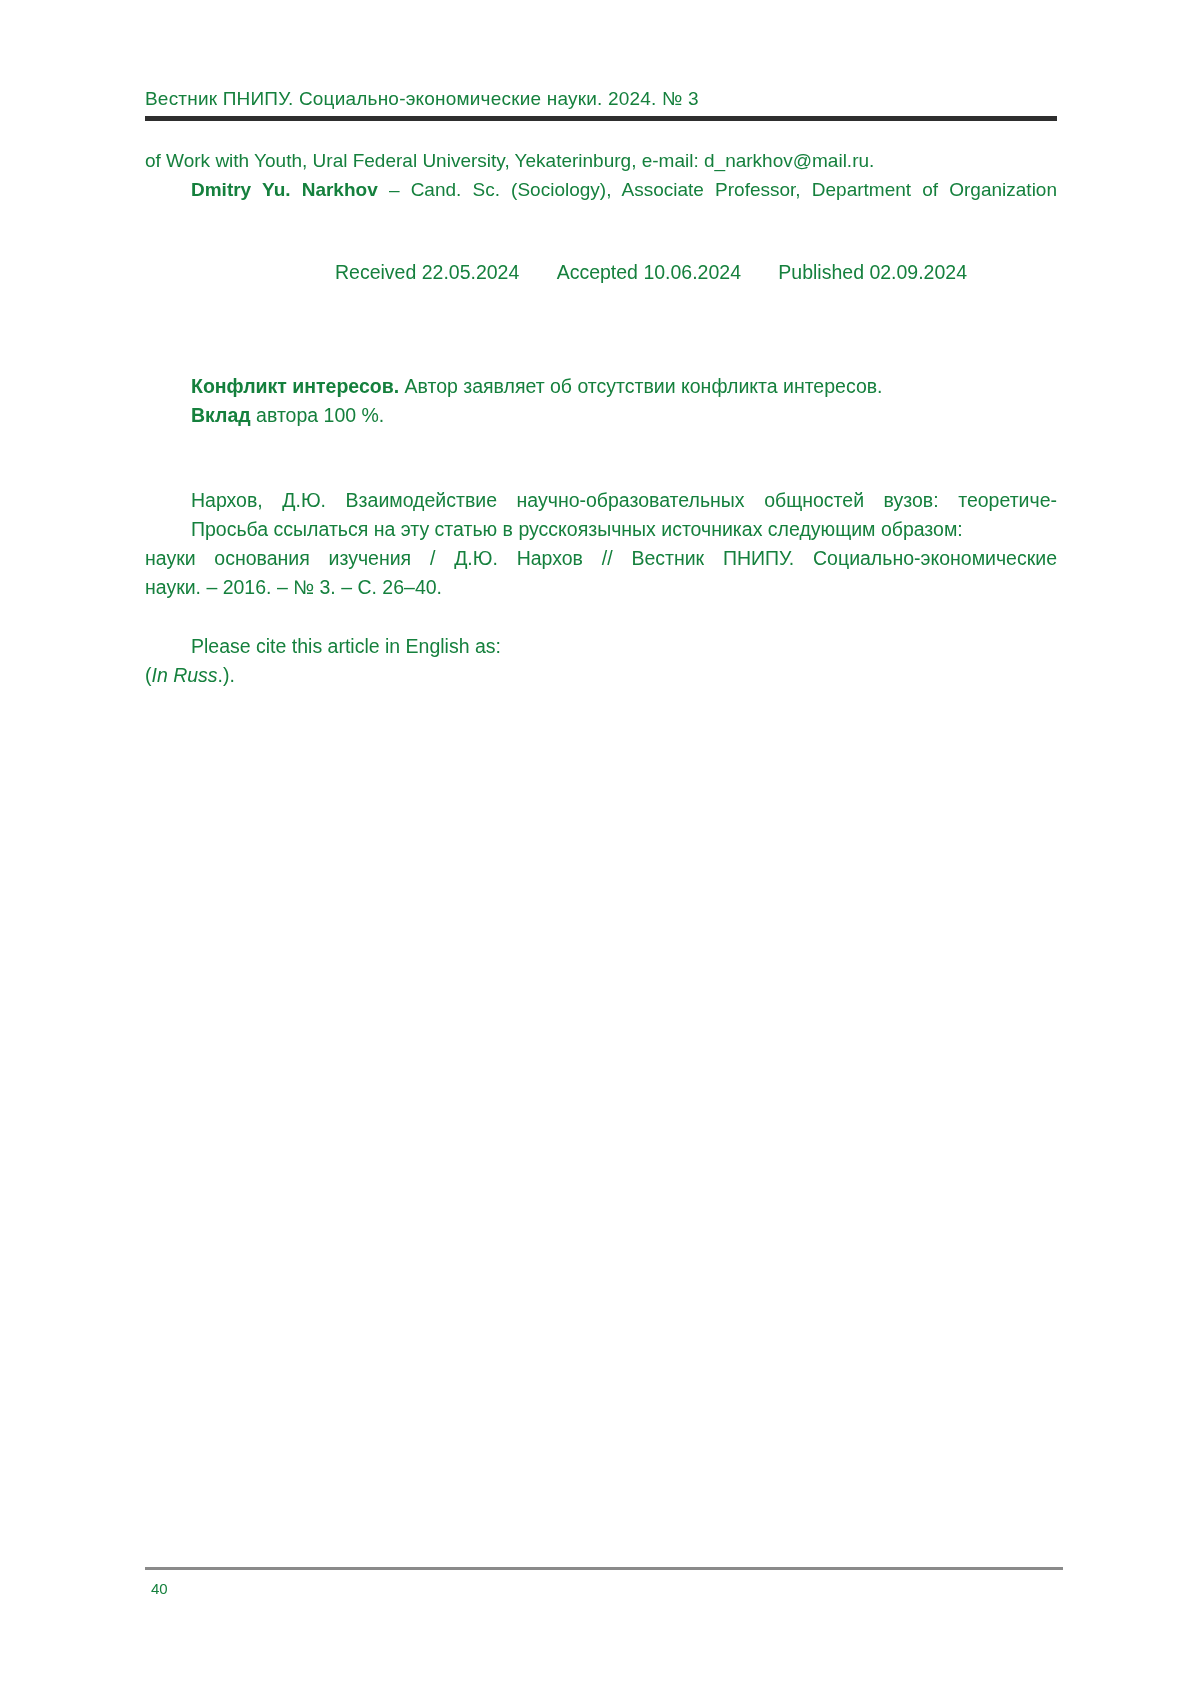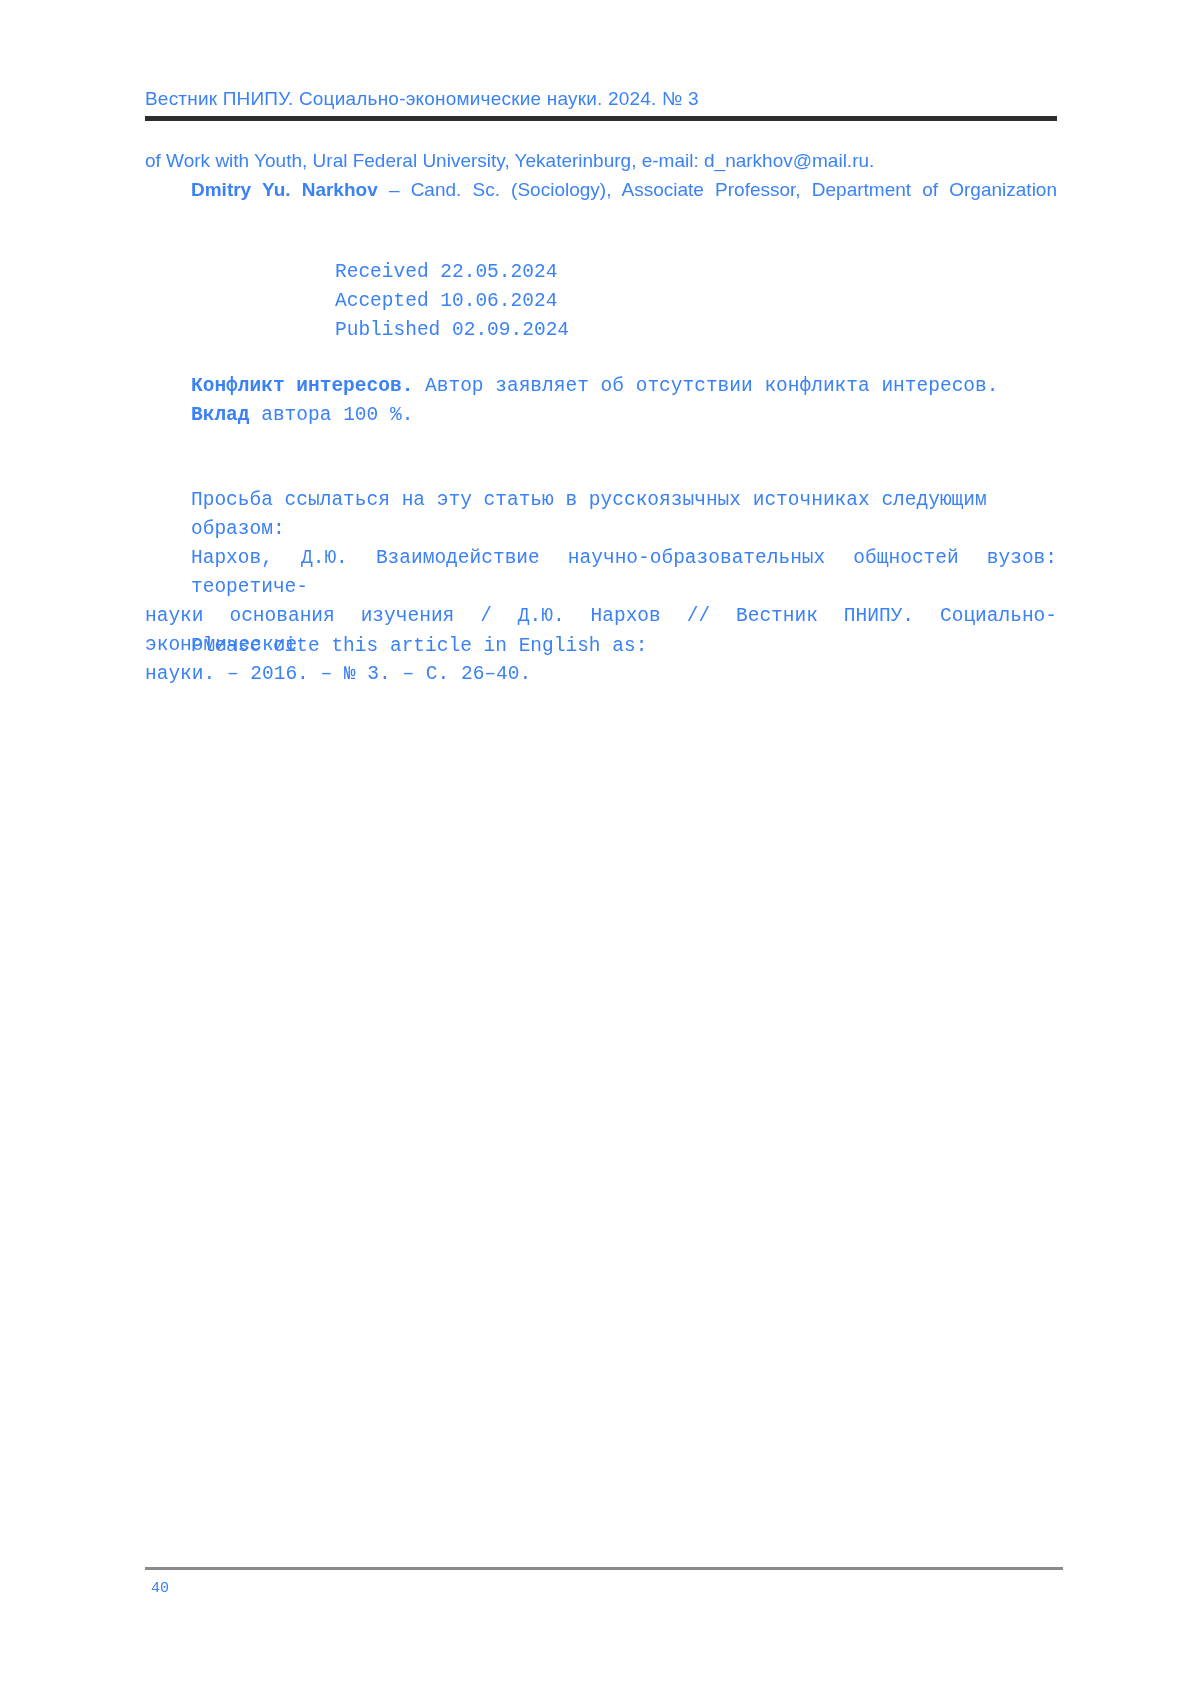--- a/index.html
+++ b/index.html
@@ -5,25 +5,25 @@
   html, body {
     margin: 0;
     padding: 0;
     background: #ffffff;
   }
   .page {
     position: relative;
     width: 1200px;
     height: 1705px;
     background: #ffffff;
-    color: #3b82f6;
+    color: #15803d;
     overflow: hidden;
   }
   .sans  { font-family: "Liberation Sans", "DejaVu Sans", sans-serif; }
-  .serif { font-family: Liberation Mono, monospace; flex-direction: column; }
+  .serif { font-family: Liberation Sans, sans-serif; }
 
   .abs { position: absolute; box-sizing: border-box; }
 
   
   .journal-head {
     left: 145px; top: 84px; width: 912px;
     font-size: 19px; line-height: 29px;
     letter-spacing: 0.2px;
   }
   .header-rule {
@@ -92,26 +92,29 @@
   <div class="abs funding-block serif">
     <div class="line indent">
       <span class="b">Конфликт интересов.</span><span> Автор заявляет об отсутствии конфликта интересов.</span>
     </div>
     <div class="line indent">
       <span class="b">Вклад</span><span> автора 100 %.</span>
     </div>
   </div>
 
   <div class="abs citation-ru-block serif">
+    <div class="line jl indent">Нархов, Д.Ю. Взаимодействие научно-образовательных общностей вузов: теоретиче-</div>
     <div class="line indent">Просьба ссылаться на эту статью в русскоязычных источниках следующим образом:</div>
-    <div class="line jl indent">Нархов, Д.Ю. Взаимодействие научно-образовательных общностей вузов: теоретиче-</div>
     <div class="line jl">науки основания изучения / Д.Ю. Нархов // Вестник ПНИПУ. Социально-экономические</div>
     <div class="line">науки. – 2016. – № 3. – С. 26–40.</div>
   </div>
 
   <div class="abs citation-en-block serif">
     <div class="line indent">Please cite this article in English as:</div>
+    <div class="line">
+      <span>(</span><span class="i">In Russ</span><span>.).</span>
+    </div>
   </div>
 
   <div class="abs footer-rule"></div>
   <div class="abs page-number serif">40</div>
 
 </div>
 
 </body></html>

